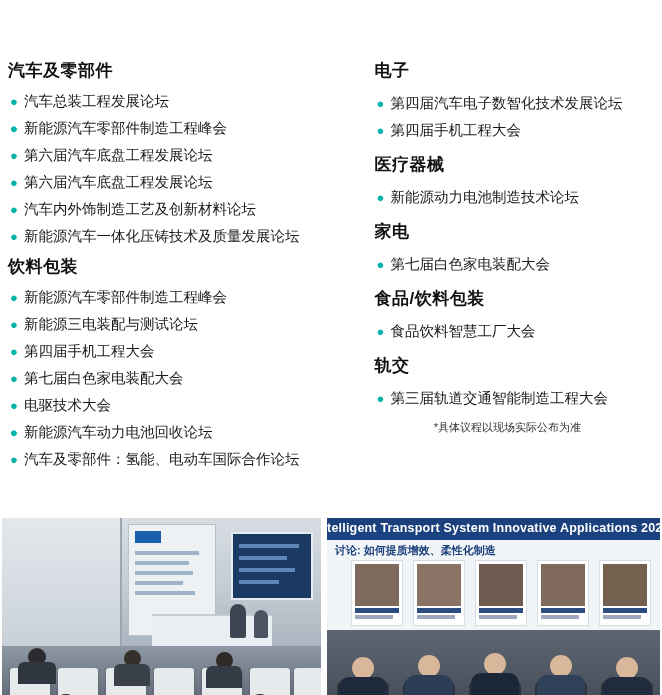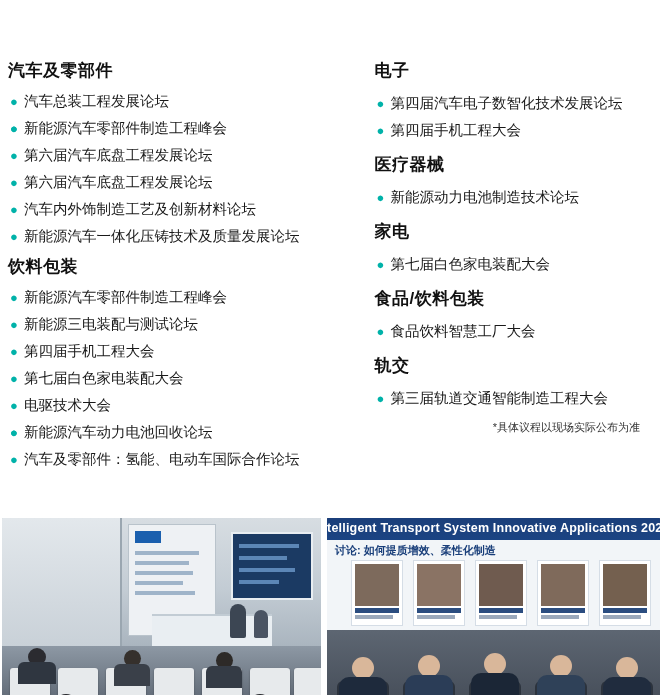--- a/index.html
+++ b/index.html
@@ -70,21 +70,21 @@
   }
   ul.items li .bullet {
     position: absolute;
     left: 2px;
     top: 0;
     color: #00b2a9;
     font-size: 13px;
     line-height: 27px;
   }
   .note {
-    text-align: right;
+    text-align: center;
     font-size: 11px;
     color: #333333;
     padding: 4px 12px 0 0;
     margin-top: 2px;
   }
   .photos {
     position: absolute;
     left: 0;
     top: 470px;
     width: 662px;

